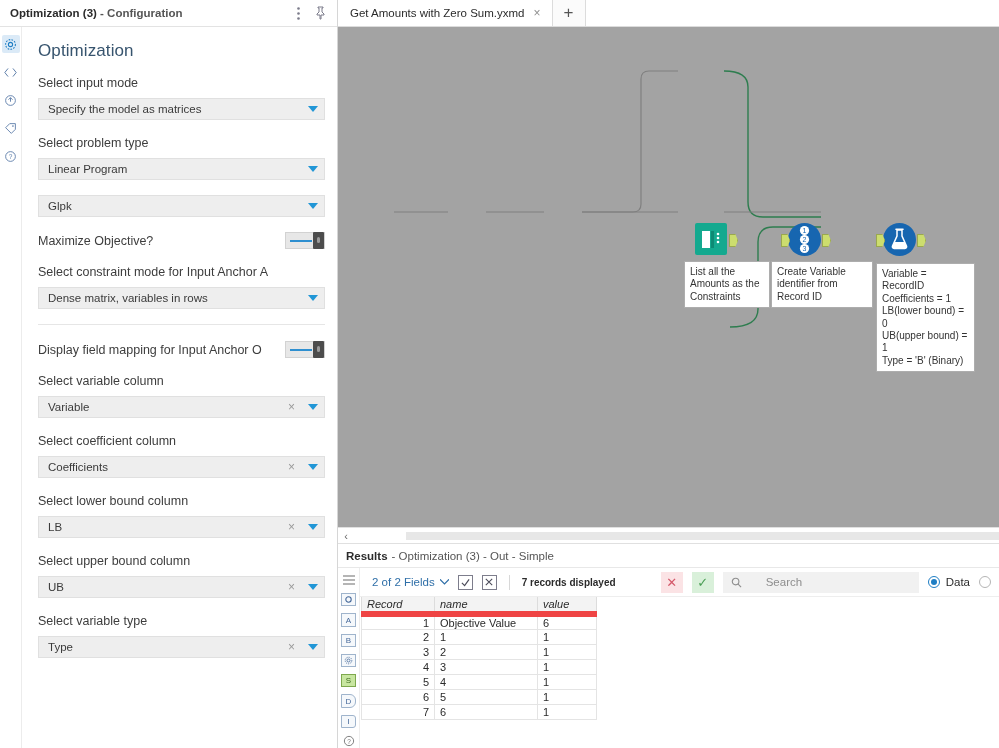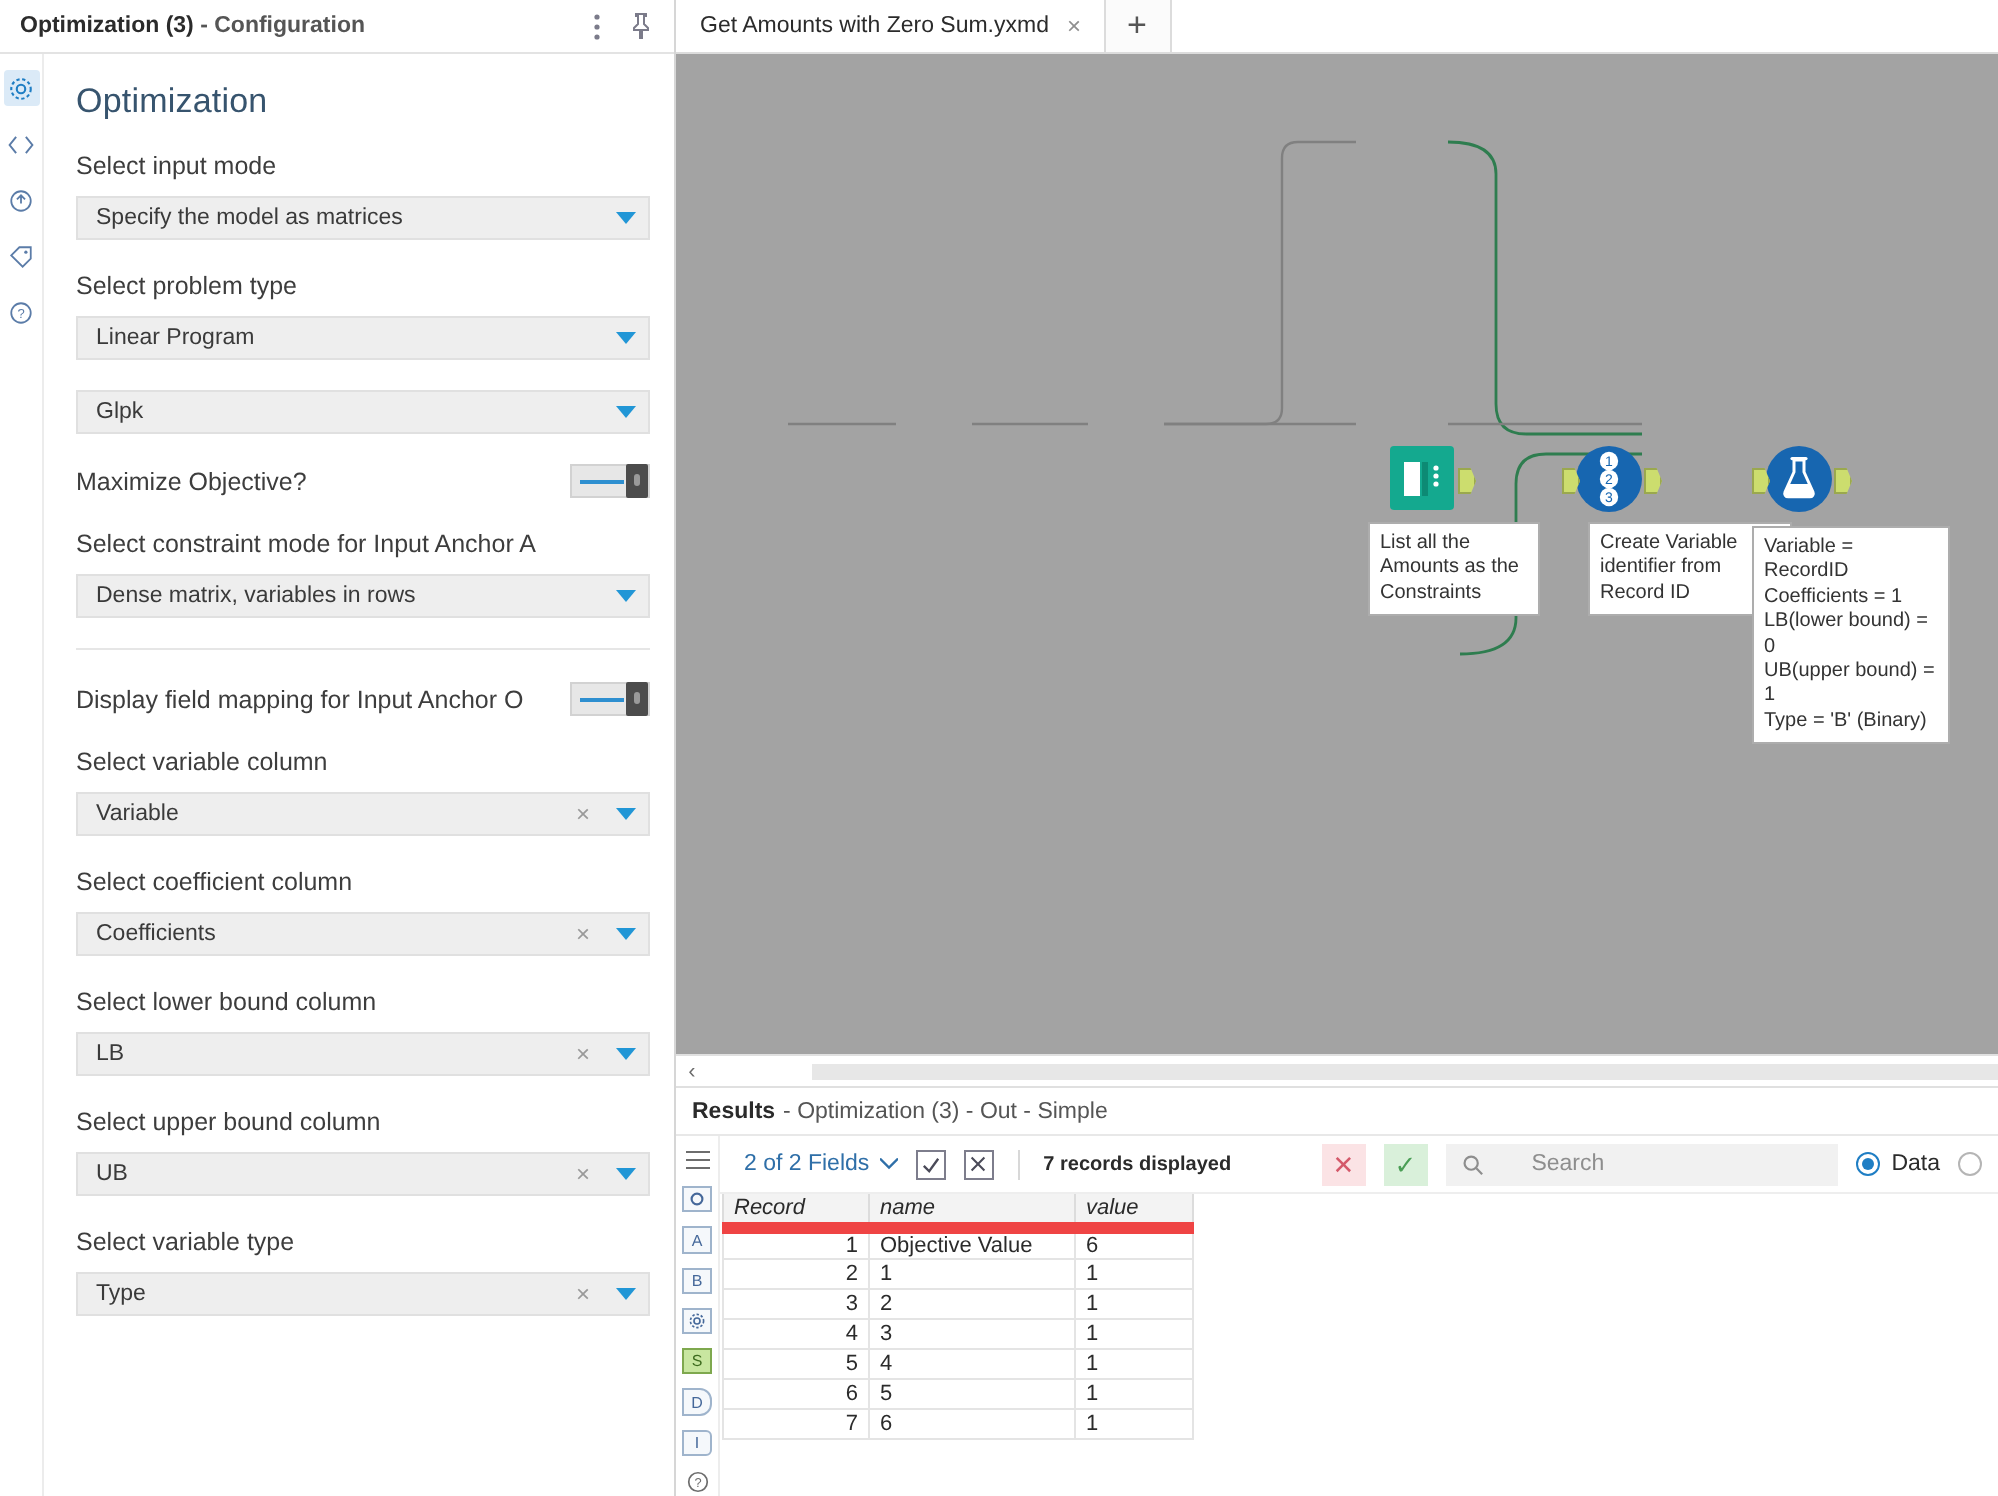--- a/index.html
+++ b/index.html
@@ -454,21 +454,21 @@
           <circle cx="16.5" cy="7.5" r="4.6" fill="#fff"></circle>
             <text x="16.5" y="10.2" font-size="7" text-anchor="middle" fill="#1766b0" font-family="Liberation Sans">1</text>
           <circle cx="16.5" cy="16.5" r="4.6" fill="#fff"></circle>
             <text x="16.5" y="19.2" font-size="7" text-anchor="middle" fill="#1766b0" font-family="Liberation Sans">2</text>
           <circle cx="16.5" cy="25.5" r="4.6" fill="#fff"></circle>
             <text x="16.5" y="28.2" font-size="7" text-anchor="middle" fill="#1766b0" font-family="Liberation Sans">3</text>
         </svg>
       </div>
       <div class="anchor left" style="left:443px;top:207px;"></div>
       <div class="anchor right" style="left:484px;top:207px;"></div>
-      <div class="anno" style="left:456px;top:234px;width:102px;">Create Variable
+      <div class="anno" style="left:433px;top:234px;width:102px;">Create Variable
 identifier from
 Record ID</div>
 
       <div class="node" style="left:545px;top:196px;">
         <svg width="33" height="33" viewBox="0 0 33 33">
           <circle cx="16.5" cy="16.5" r="16.5" fill="#1766b0"></circle>
           <path d="M14 7h5v6l4.5 10c.5 1.2-.3 2.4-1.6 2.4H11.1c-1.3 0-2.1-1.2-1.6-2.4L14 13z" fill="none" stroke="#fff" stroke-width="1.5"></path>
           <path d="M11.3 19h10.4l2 4.6c.4 1-.2 1.9-1.2 1.9H10.5c-1 0-1.6-.9-1.2-1.9z" fill="#fff"></path>
           <path d="M13 6.3h7" stroke="#fff" stroke-width="1.6" stroke-linecap="round"></path>
         </svg>

